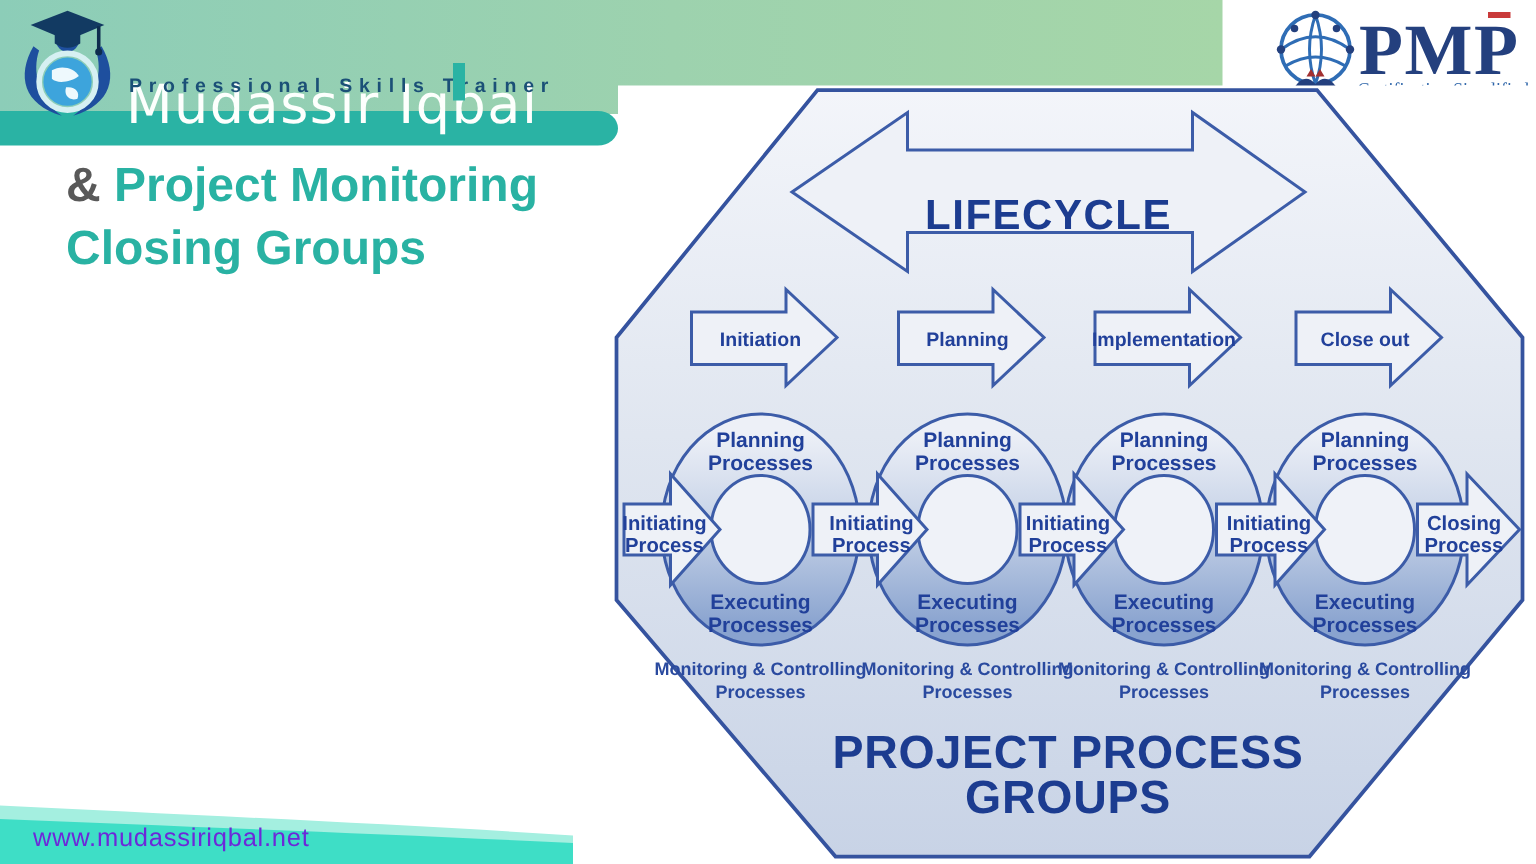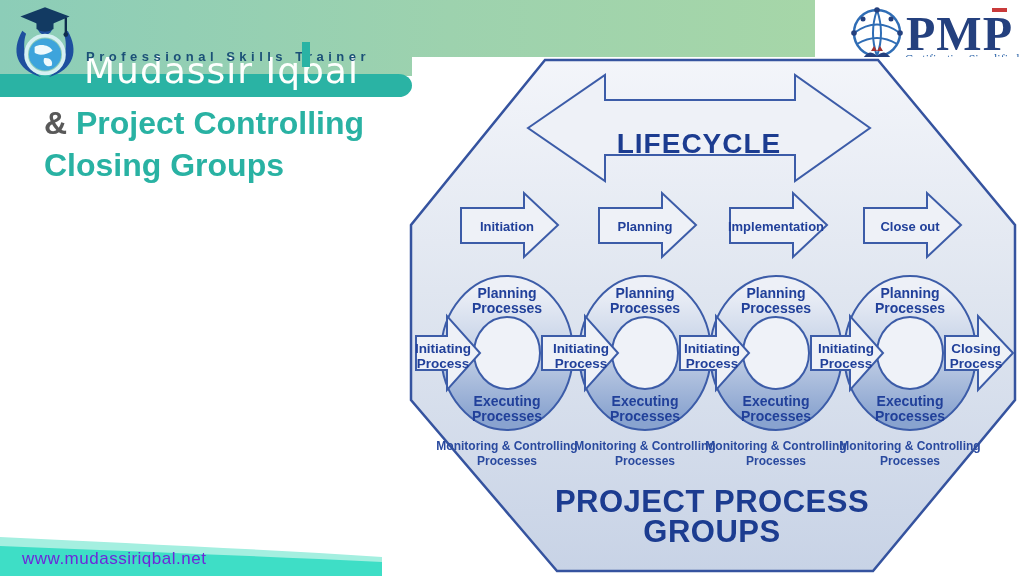--- a/index.html
+++ b/index.html
@@ -75,21 +75,21 @@
   <circle cx="48" cy="13" r="2.5" fill="#24407e"></circle>
   <path d="M20,52 Q27,42 34,50 Q41,42 48,52 Q41,60 34,55 Q27,60 20,52 Z" fill="#24407e"></path>
   <path d="M28,45 L31,40 L34,45 Z" fill="#a33131"></path>
   <path d="M34,45 L37,40 L40,45 Z" fill="#a33131"></path>
 </svg>
 <div class="abs pmp-name">PMP</div>
 <div class="abs pmp-tag">Certification Simplified</div>
 <div class="abs red-dash"></div>
 
 <div class="abs title">
-  <div><span class="t-gray">&amp; </span><span class="t-teal">Project Controlling</span></div>
+  <div><span class="t-gray">&amp; </span><span class="t-teal">Project Monitoring</span></div>
   <div class="t-teal">Closing Groups</div>
 </div>
 
 <div class="abs diagram-bg"></div>
 <svg class="abs diagram-svg" viewBox="0 0 619 519">
   <defs>
     <linearGradient id="octo" x1="0" y1="0" x2="0" y2="1">
       <stop offset="0" stop-color="#f3f5fa"></stop>
         <stop offset="0.45" stop-color="#e0e6f0"></stop>
       <stop offset="1" stop-color="#c8d3e6"></stop>

